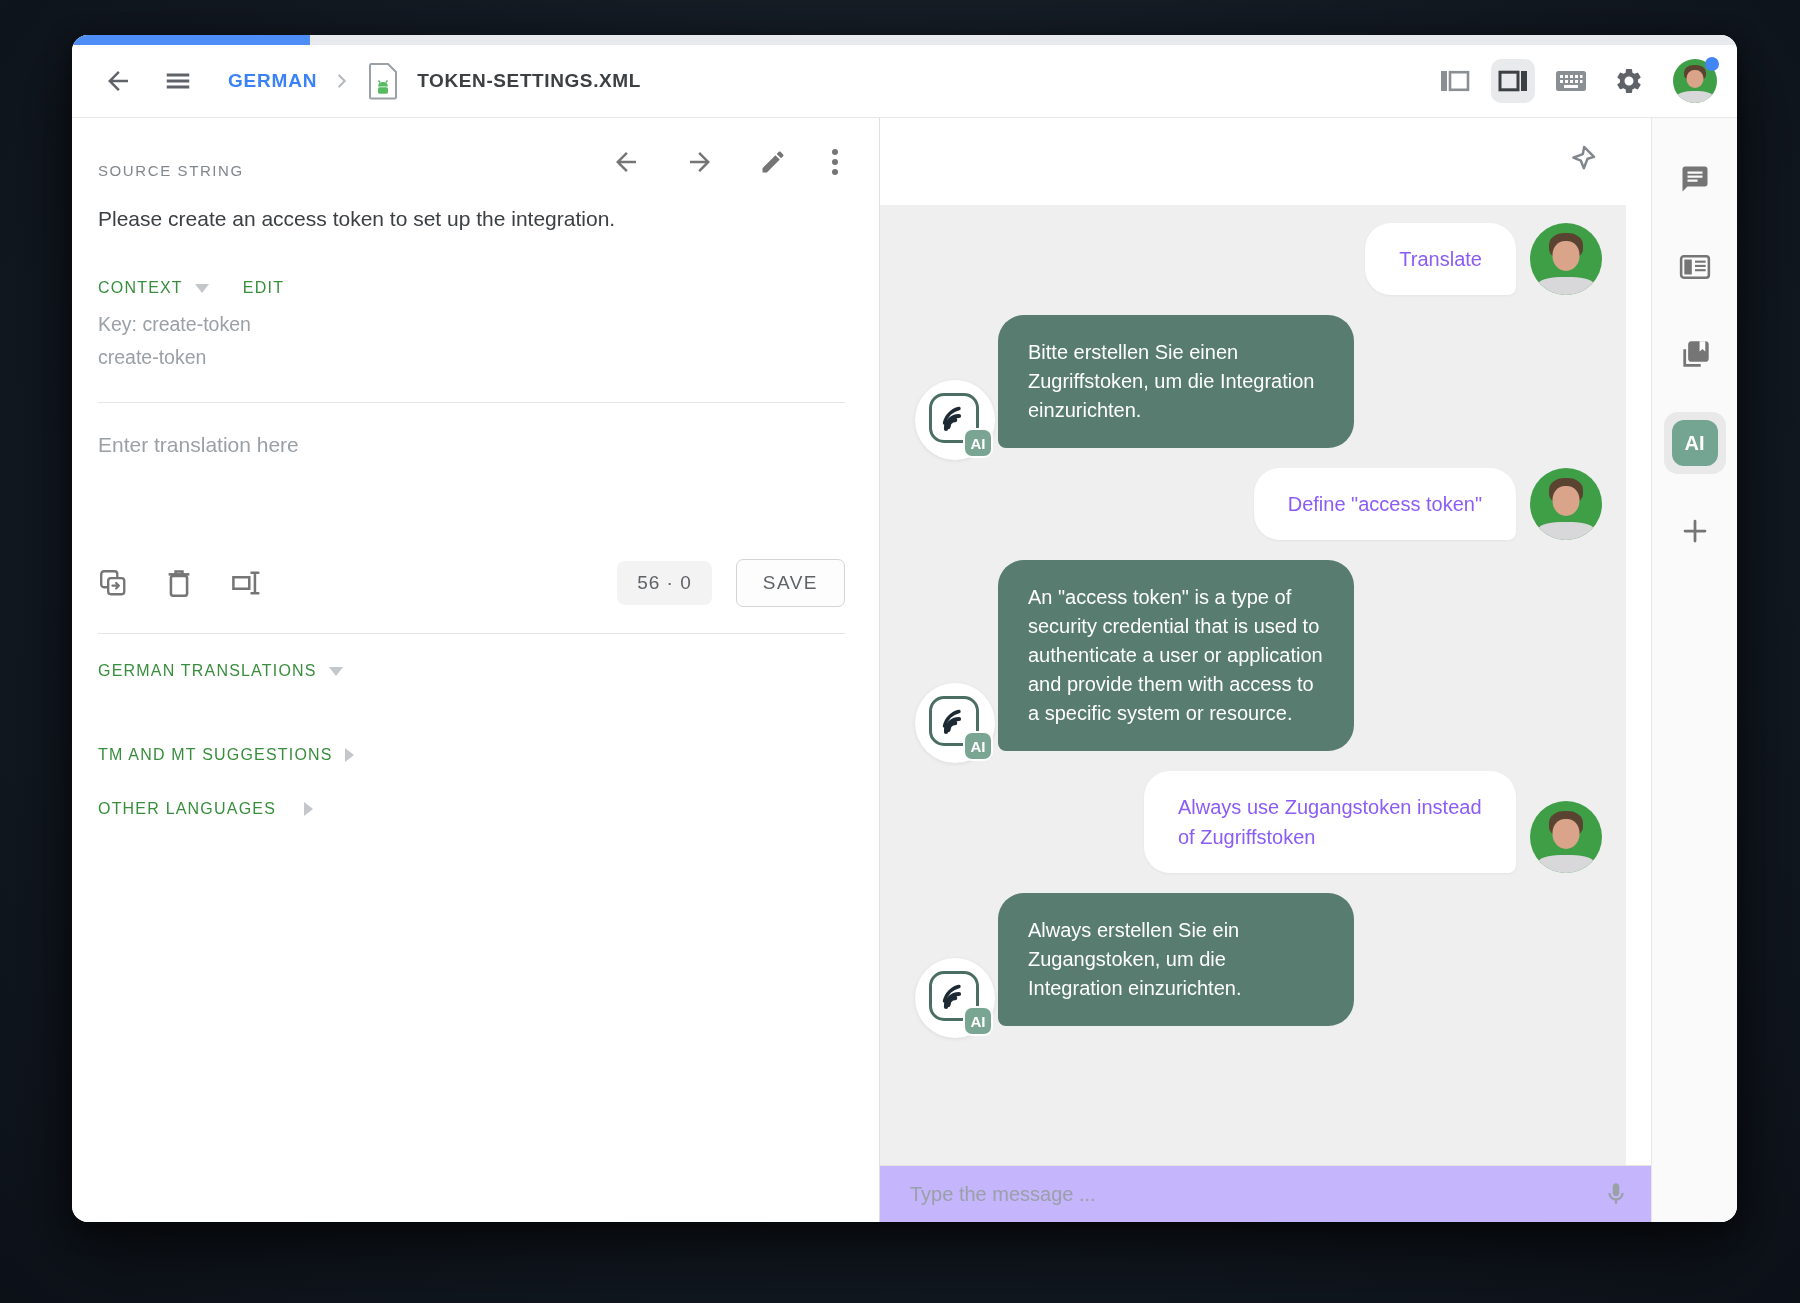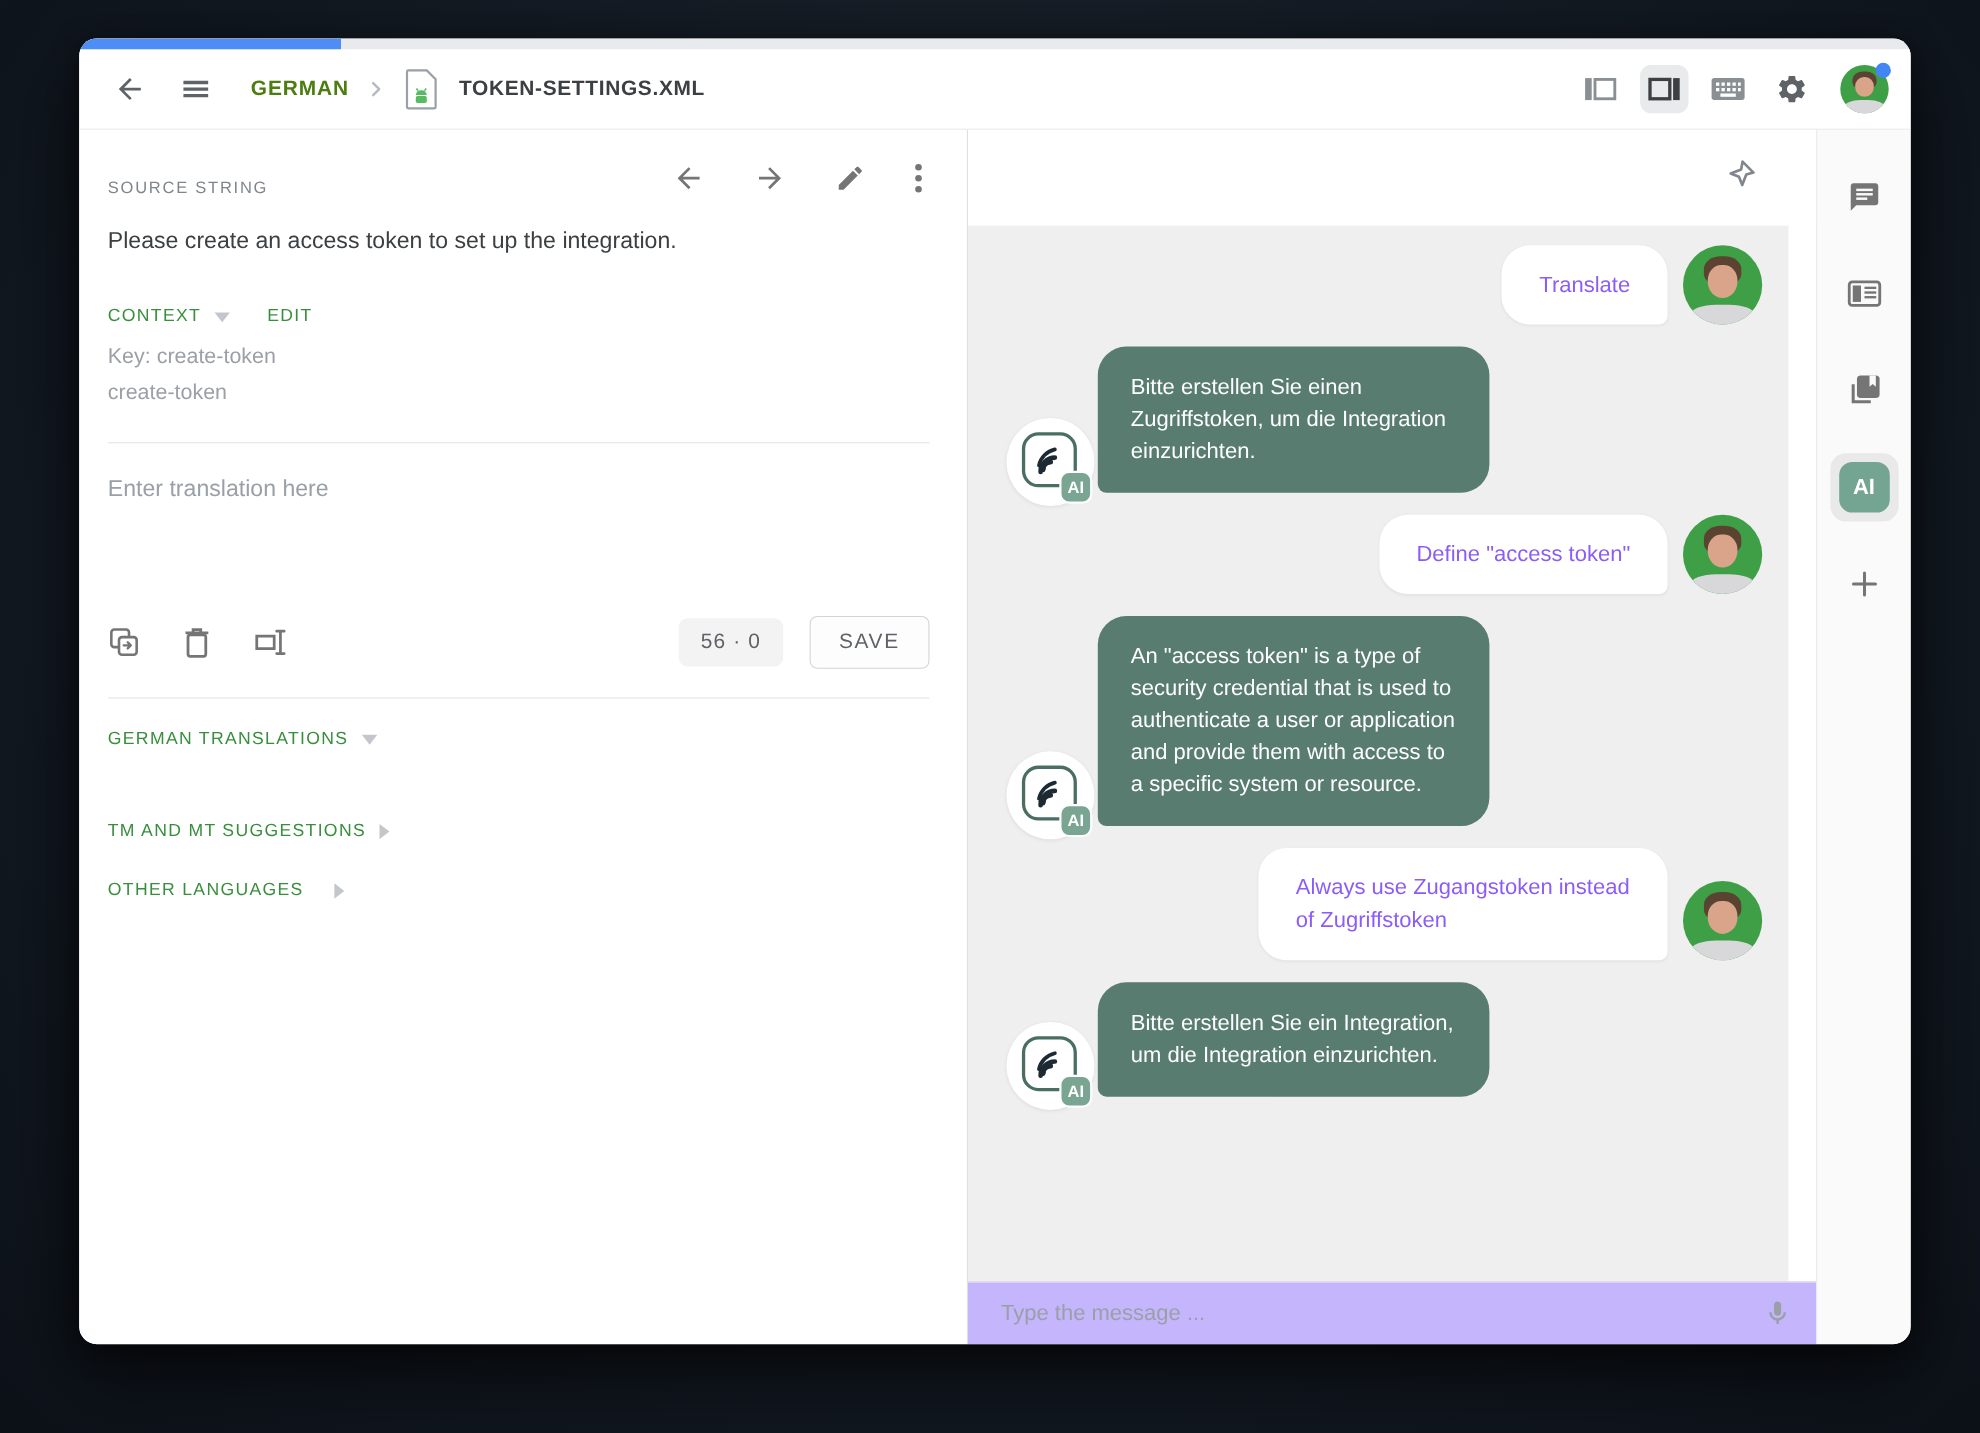--- a/index.html
+++ b/index.html
@@ -16,21 +16,21 @@
     display:flex; flex-direction:column;
   }
   
   .progress { height:10px; background:#e8eaed; width:100%; flex:0 0 auto; }
   .progress-fill { height:100%; background:#4d8df5; width:14%; }
   
   .topbar { height:73px; flex:0 0 auto; display:flex; align-items:center; padding:0 20px 0 24px; border-bottom:1px solid #e6e8ea; background:#fff; }
   .tb-btn { width:44px; height:44px; display:flex; align-items:center; justify-content:center; border-radius:10px; cursor:pointer; flex:0 0 auto; }
   .tb-btn.active { background:#e9eaec; }
   .breadcrumb { display:flex; align-items:center; margin-left:28px; gap:14px; }
-  .crumb-lang { font-size:19px; font-weight:bold; color:#4d7c0f; letter-spacing:.8px; }
+  .crumb-lang { font-size:19px; font-weight:bold; color:#3b82f6; letter-spacing:.8px; }
   .crumb-file { font-size:19px; font-weight:bold; color:#3c4043; letter-spacing:.6px; margin-left:4px; }
   .tb-right { margin-left:auto; display:flex; align-items:center; gap:14px; }
   .avatar-sm { position:relative; width:44px; height:44px; margin-left:8px; cursor:pointer; }
   .presence-dot { position:absolute; right:-2px; top:-2px; width:14px; height:14px; border-radius:50%; background:#4285f4; }
   
   .person { border-radius:50%; background:#3f9f47; position:relative; overflow:hidden; }
   .person .hair { position:absolute; left:50%; transform:translateX(-50%); background:#5a4431; border-radius:45% 45% 38% 38%; }
   .person .face { position:absolute; left:50%; transform:translateX(-50%); background:#d9a489; border-radius:46% 46% 50% 50%; }
   .person .shirt { position:absolute; left:50%; transform:translateX(-50%); background:#d8d8da; border-radius:40% 40% 0 0; }
   
@@ -345,21 +345,21 @@
           <g fill="none" stroke="#1e2a33" stroke-linecap="round">
             <path d="M12 27a7 7 0 0 1 7-7" stroke-width="4.6"></path>
             <path d="M10 29a13 13 0 0 1 13-13" stroke-width="4.2"></path>
             <path d="M23 8.5A19 19 0 0 0 8.5 23" stroke-width="3.4"></path>
           </g>
           <circle cx="11.5" cy="25.5" r="3.2" fill="#1e2a33"></circle>
         </svg>
       </div>
       <div class="ai-badge">AI</div>
     </div>
-    <div class="bubble">Bitte erstellen Sie ein Integration, um die Integration einzurichten.</div>
+    <div class="bubble">Always erstellen Sie ein Zugangstoken, um die Integration einzurichten.</div>
   </div>
           </div>
         <div class="chat-gutter"></div>
       </div>
       <div class="chat-input-bar">
         <input class="chat-input" placeholder="Type the message ..." style="">
         <div class="icon-btn">
           <svg width="26" height="26" viewBox="0 0 24 24">
               <path fill="#9aa0a6" d="M12 14c1.66 0 3-1.34 3-3V5c0-1.66-1.34-3-3-3S9 3.34 9 5v6c0 1.66 1.34 3 3 3zm5-3c0 2.76-2.24 5-5 5s-5-2.24-5-5H5c0 3.53 2.61 6.43 6 6.92V21h2v-3.08c3.39-.49 6-3.39 6-6.92h-2z"></path>
             </svg>

